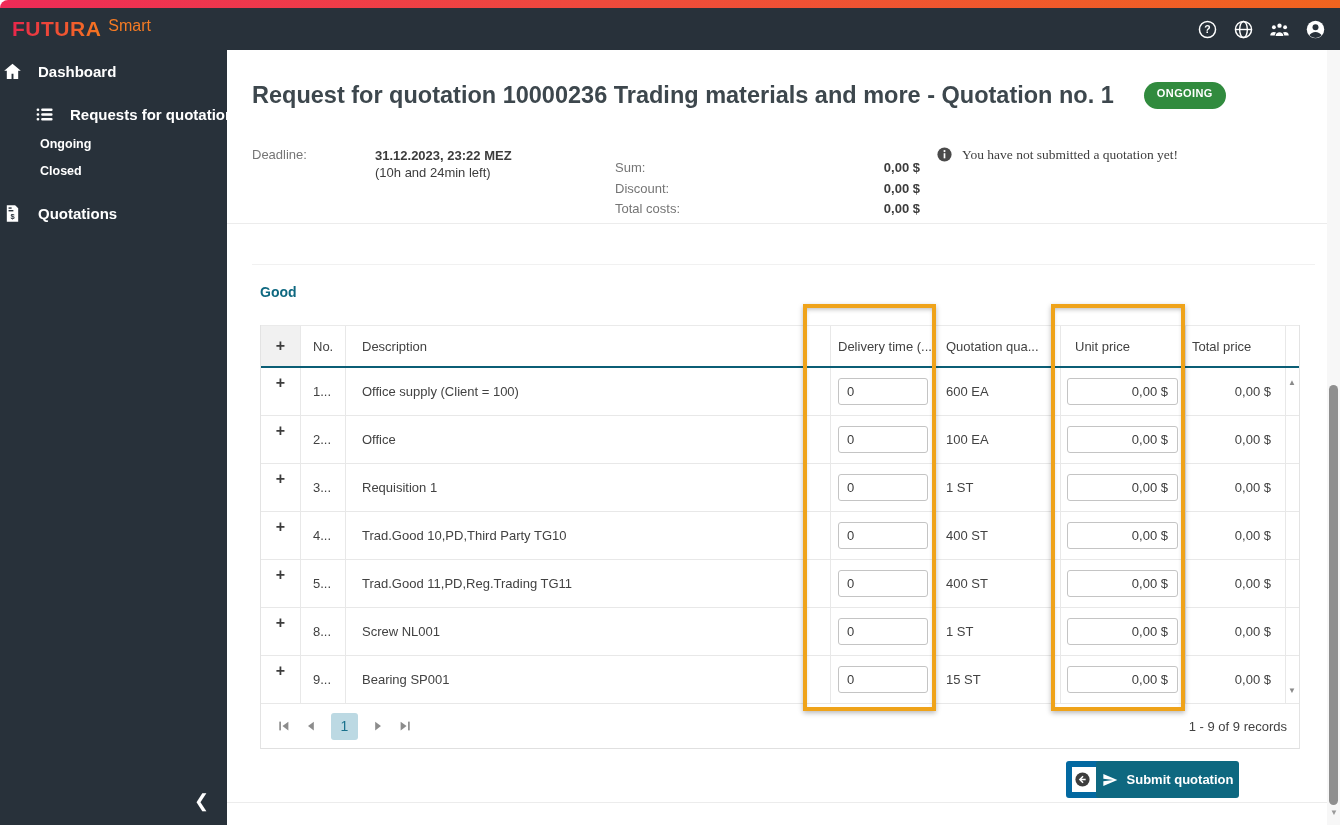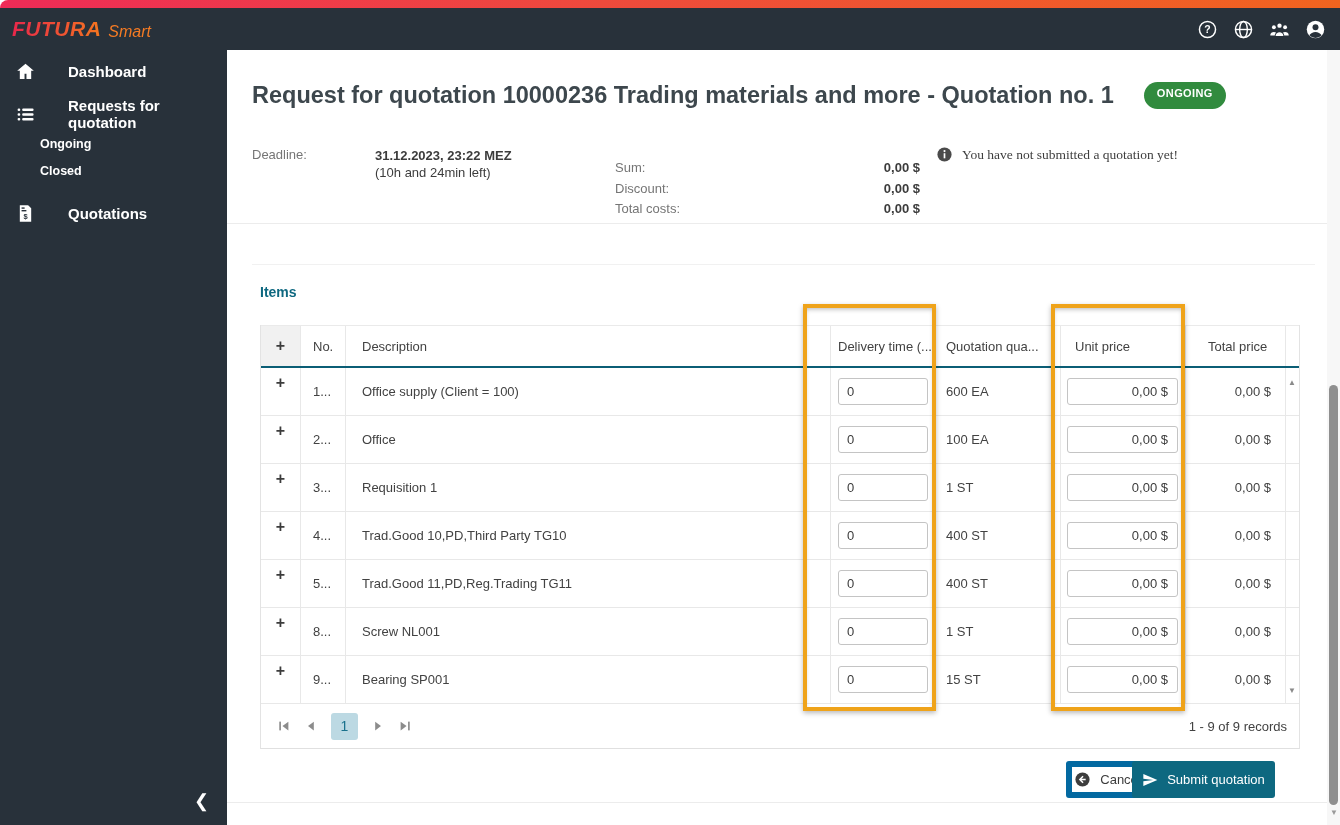--- a/index.html
+++ b/index.html
@@ -6,31 +6,31 @@
   html,body { width:1340px; height:825px; font-family:"Liberation Sans", sans-serif; background:#fff; overflow:hidden; }
   .abs { position:absolute; }
 
   
   .top-strip { position:absolute; left:0; top:0; width:1340px; height:8px;
     background:linear-gradient(90deg,#ee2b57 0%,#ef4a3c 45%,#f0641f 100%); border-radius:8px 0 0 0; }
 
   
   .app-header { position:absolute; left:0; top:8px; width:1340px; height:42px; background:#28313a;
     display:flex; align-items:center; justify-content:space-between; padding:0 14px 0 12px; }
-  .brand { display:flex; align-items:flex-end;font-style:italic; }
+  .brand { display:flex; align-items:flex-start; }
   .brand-main { font-size:21px; font-weight:800; letter-spacing:.5px;
     background:linear-gradient(90deg,#e8274b,#f5761f); -webkit-background-clip:text; background-clip:text; color:transparent; }
   .brand-suffix { font-size:16px; color:#f57b24; margin-left:7px; font-weight:400; }
   .header-icons { display:flex; align-items:center; gap:15px; }
   .hicon { width:21px; height:21px; cursor:pointer; display:block; }
 
   
   .sidebar { position:absolute; left:0; top:50px; width:227px; height:775px; background:#28313a; color:#fff; }
-  .nav-item { position:absolute; left:0; width:227px; height:34px; display:flex; align-items:center; gap:32px;
-    padding-left:15px; font-size:15px; font-weight:600; cursor:pointer; }
+  .nav-item { position:absolute; left:0; width:227px; height:34px; display:flex; align-items:center; gap:15px;
+    padding-left:2px; font-size:15px; font-weight:600; cursor:pointer; }
   .nav-sub { position:absolute; left:40px; height:24px; display:flex; align-items:center;
     font-size:12.5px; font-weight:600; cursor:pointer; }
   .nav-icon { width:21px; height:21px; flex:0 0 21px; }
   .collapse-chevron { position:absolute; left:194px; top:740px; font-size:18px; color:#fff; cursor:pointer; }
 
   
   .page-title-row { position:absolute; left:252px; top:82px; width:1063px; display:flex; }
   .page-title { font-size:23.5px; font-weight:700; color:#3d474d; }
   .status-badge { margin-left:30px; background:#318b3e; color:#fff; font-size:11px; font-weight:700;
     letter-spacing:.4px; padding:5px 13px; border-radius:14px; }
@@ -81,21 +81,21 @@
   .pager { display:flex; align-items:center; gap:13px; }
   .pager svg { cursor:pointer; display:block; }
   .current-page { width:27px; height:27px; background:#bcd9e3; color:#19718c; font-size:14px;
     display:flex; align-items:center; justify-content:center; border-radius:3px; cursor:pointer; }
   .records { font-size:13px; color:#424242; }
 
   
   .btn { position:absolute; top:761px; height:37px; display:flex; align-items:center; justify-content:center;
     gap:9px; font-size:13px; cursor:pointer; border-radius:3px; }
   .btn-cancel { left:1066px; width:83px; background:#fff; border:6px solid #0369a1; color:#3c3c3c; }
-  .btn-submit { left:1132px; width:143px; background:#0e6880; border:none; color:#fff; }
+  .btn-submit { left:1096px; width:143px; background:#0e6880; border:none; color:#fff;font-weight:bold; }
 
   
   .highlight-box { position:absolute; top:304px; height:407px; border:4px solid #efa31a;
     box-shadow:0 2px 5px rgba(0,0,0,.28), inset 0 3px 5px -2px rgba(0,0,0,.3); pointer-events:none; }
   .hl-delivery { left:803px; width:133px; }
   .hl-unit { left:1051px; width:134px; }
 
   
   .page-scroll-track { position:absolute; left:1327px; top:50px; width:13px; height:775px; background:#f7f7f7; }
   .page-scroll-thumb { position:absolute; left:1329px; top:385px; width:9px; height:420px; background:#8f8f8f; border-radius:5px; cursor:grab; }
@@ -136,21 +136,21 @@
   </div>
 </div>
 
 <div class="sidebar">
   <div class="nav-item" style="top:4px;">
     <svg class="nav-icon" viewBox="0 0 24 24">
       <path d="M12 3.2 2.5 11h3v9.5h5.4v-6h2.2v6h5.4V11h3z" fill="#fff"></path>
     </svg>
     <span>Dashboard</span>
   </div>
-  <div class="nav-item" style="top:47px;">
+  <div class="nav-item" style="top:47px;margin-left:32px;">
     <svg class="nav-icon" viewBox="0 0 24 24" fill="#fff">
       <rect x="3" y="5.2" width="3" height="2.8" rx="1.2"></rect>
         <rect x="8.2" y="5.2" width="13" height="2.8" rx="1.2"></rect>
       <rect x="3" y="10.6" width="3" height="2.8" rx="1.2"></rect>
         <rect x="8.2" y="10.6" width="13" height="2.8" rx="1.2"></rect>
       <rect x="3" y="16" width="3" height="2.8" rx="1.2"></rect>
         <rect x="8.2" y="16" width="13" height="2.8" rx="1.2"></rect>
     </svg>
     <span>Requests for quotation</span>
   </div>
@@ -202,31 +202,31 @@
     <circle cx="12" cy="12" r="10" fill="#4a4a4a"></circle>
     <circle cx="12" cy="7.2" r="1.5" fill="#fff"></circle>
     <rect x="10.8" y="10.2" width="2.4" height="7.2" fill="#fff"></rect>
   </svg>
   <span>You have not submitted a quotation yet!</span>
 </div>
 
 <div class="divider" style="left:227px; top:223px; width:1113px;"></div>
 <div class="divider" style="left:252px; top:264px; width:1063px; background:#f1f1f1;"></div>
 
-<div class="items-title">Items</div>
+<div class="items-title">Good</div>
 
 <div class="items-table">
   <div class="t-row t-head">
     <div class="cell c-plus">+</div>
     <div class="cell c-no">No.</div>
     <div class="cell c-desc">Description</div>
     <div class="cell c-delivery">Delivery time (...</div>
     <div class="cell c-qty">Quotation qua...</div>
     <div class="cell c-unit" style="justify-content:flex-start; padding-left:14px;">Unit price</div>
-    <div class="cell c-total" style="justify-content:flex-start; padding-left:22px;">Total price</div>
+    <div class="cell c-total" style="justify-content:flex-start; padding-left:6px;">Total price</div>
     <div class="cell c-scroll"></div>
   </div>
 
   <div class="t-row t-body-row">
     <div class="cell c-plus">
         <span class="row-plus">+</span>
       </div>
     <div class="cell c-no">1...</div>
     <div class="cell c-desc">Office supply (Client = 100)</div>
     <div class="cell c-delivery">

